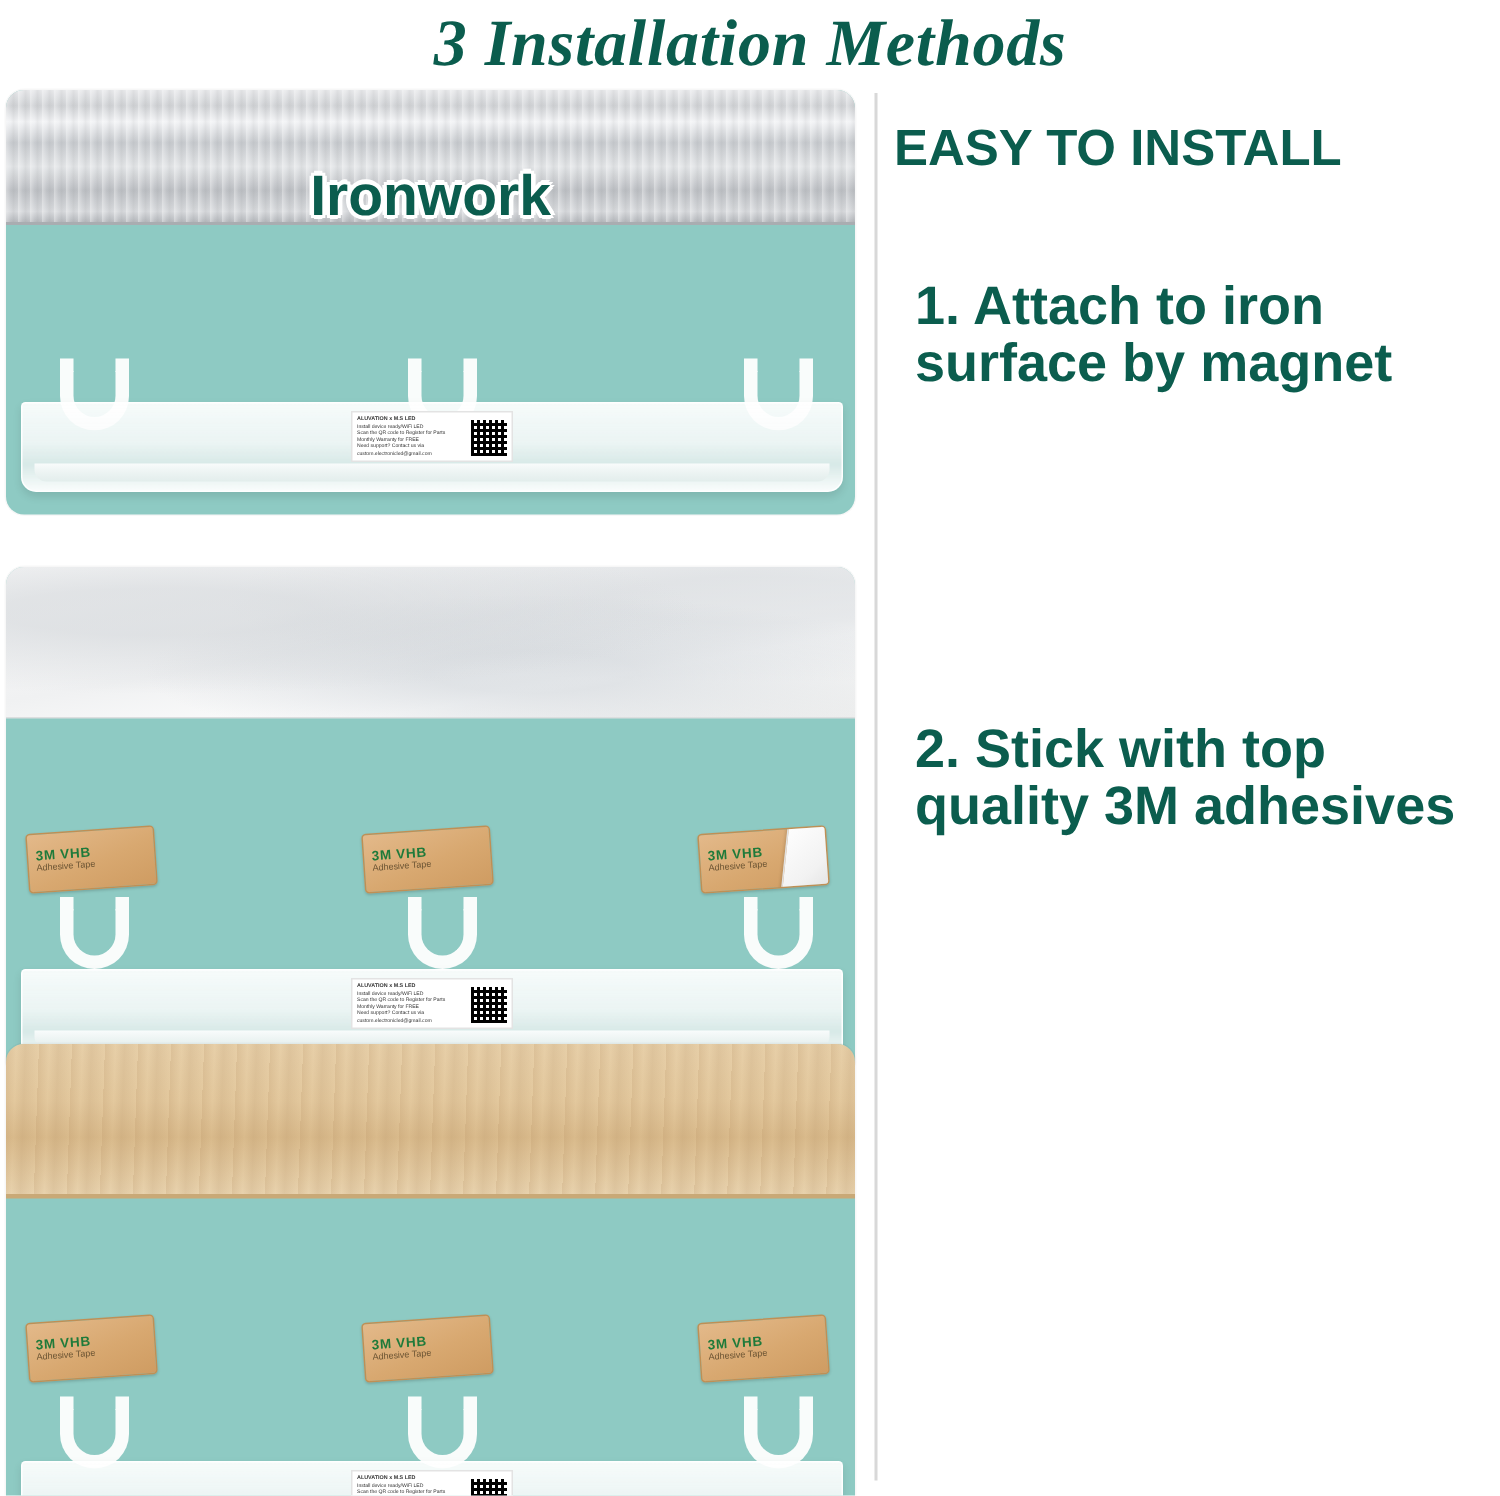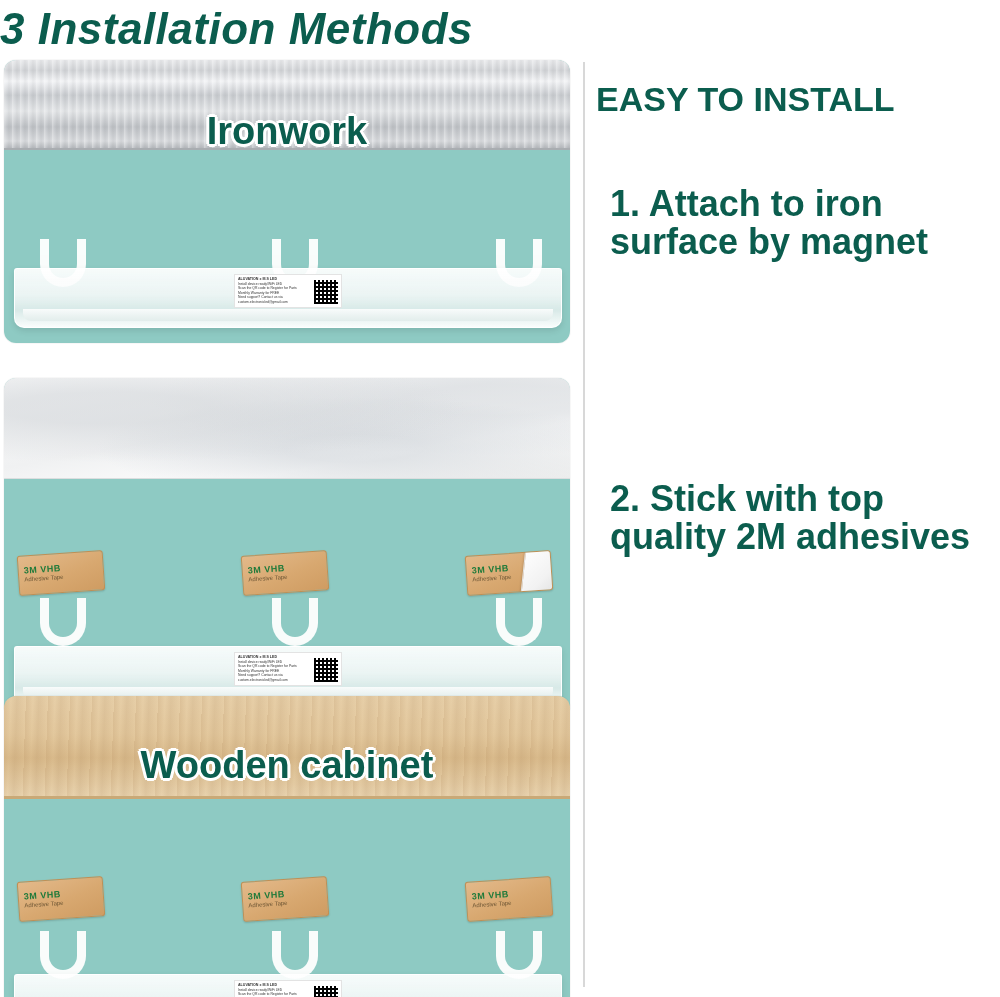--- a/index.html
+++ b/index.html
@@ -14,27 +14,29 @@
     overflow: hidden;
     position: relative;
   }
 
   
   .main-title {
     position: absolute;
     top: 2px;
     left: 0;
     width: 1000px;
+    text-align: center;
     font-size: 44px;
     font-weight: bold;
     font-style: italic;
     color: #0b5d4e;
     letter-spacing: 0.5px;
     line-height: 54px;
     white-space: nowrap;
+    font-family: Liberation Serif, serif;
   }
 
   
   .left-col {
     position: absolute;
     top: 60px;
     left: 4px;
     width: 566px;
     height: 930px;
   }
@@ -327,21 +329,20 @@
           <div>Need support? Contact us via</div>
           <div>custom.electronicled@gmail.com</div>
         </div>
         <div class="qr"></div>
       </div>
     </div>
   </div>
 
   <div class="panel panel-3">
     <div class="surface surface-wood"></div>
-    <div class="panel-label">Wooden cabinet</div>
 
     <div class="pad" style="left:14px;  top:183px;">
       <div class="pad-3m">3M VHB</div>
       <div class="pad-sub">Adhesive Tape</div>
     </div>
     <div class="pad" style="left:238px; top:183px;">
       <div class="pad-3m">3M VHB</div>
       <div class="pad-sub">Adhesive Tape</div>
     </div>
     <div class="pad" style="left:462px; top:183px;">
@@ -366,14 +367,14 @@
       </div>
     </div>
   </div>
 </div>
 
 <div class="divider"></div>
 
 <div class="right-col">
   <div class="easy-title">EASY TO INSTALL</div>
   <div class="step step-1">1. Attach to iron surface by magnet</div>
-  <div class="step step-2">2. Stick with top quality 2M adhesives</div>
+  <div class="step step-2">2. Stick with top quality 3M adhesives</div>
 </div>
 
 </body></html>

